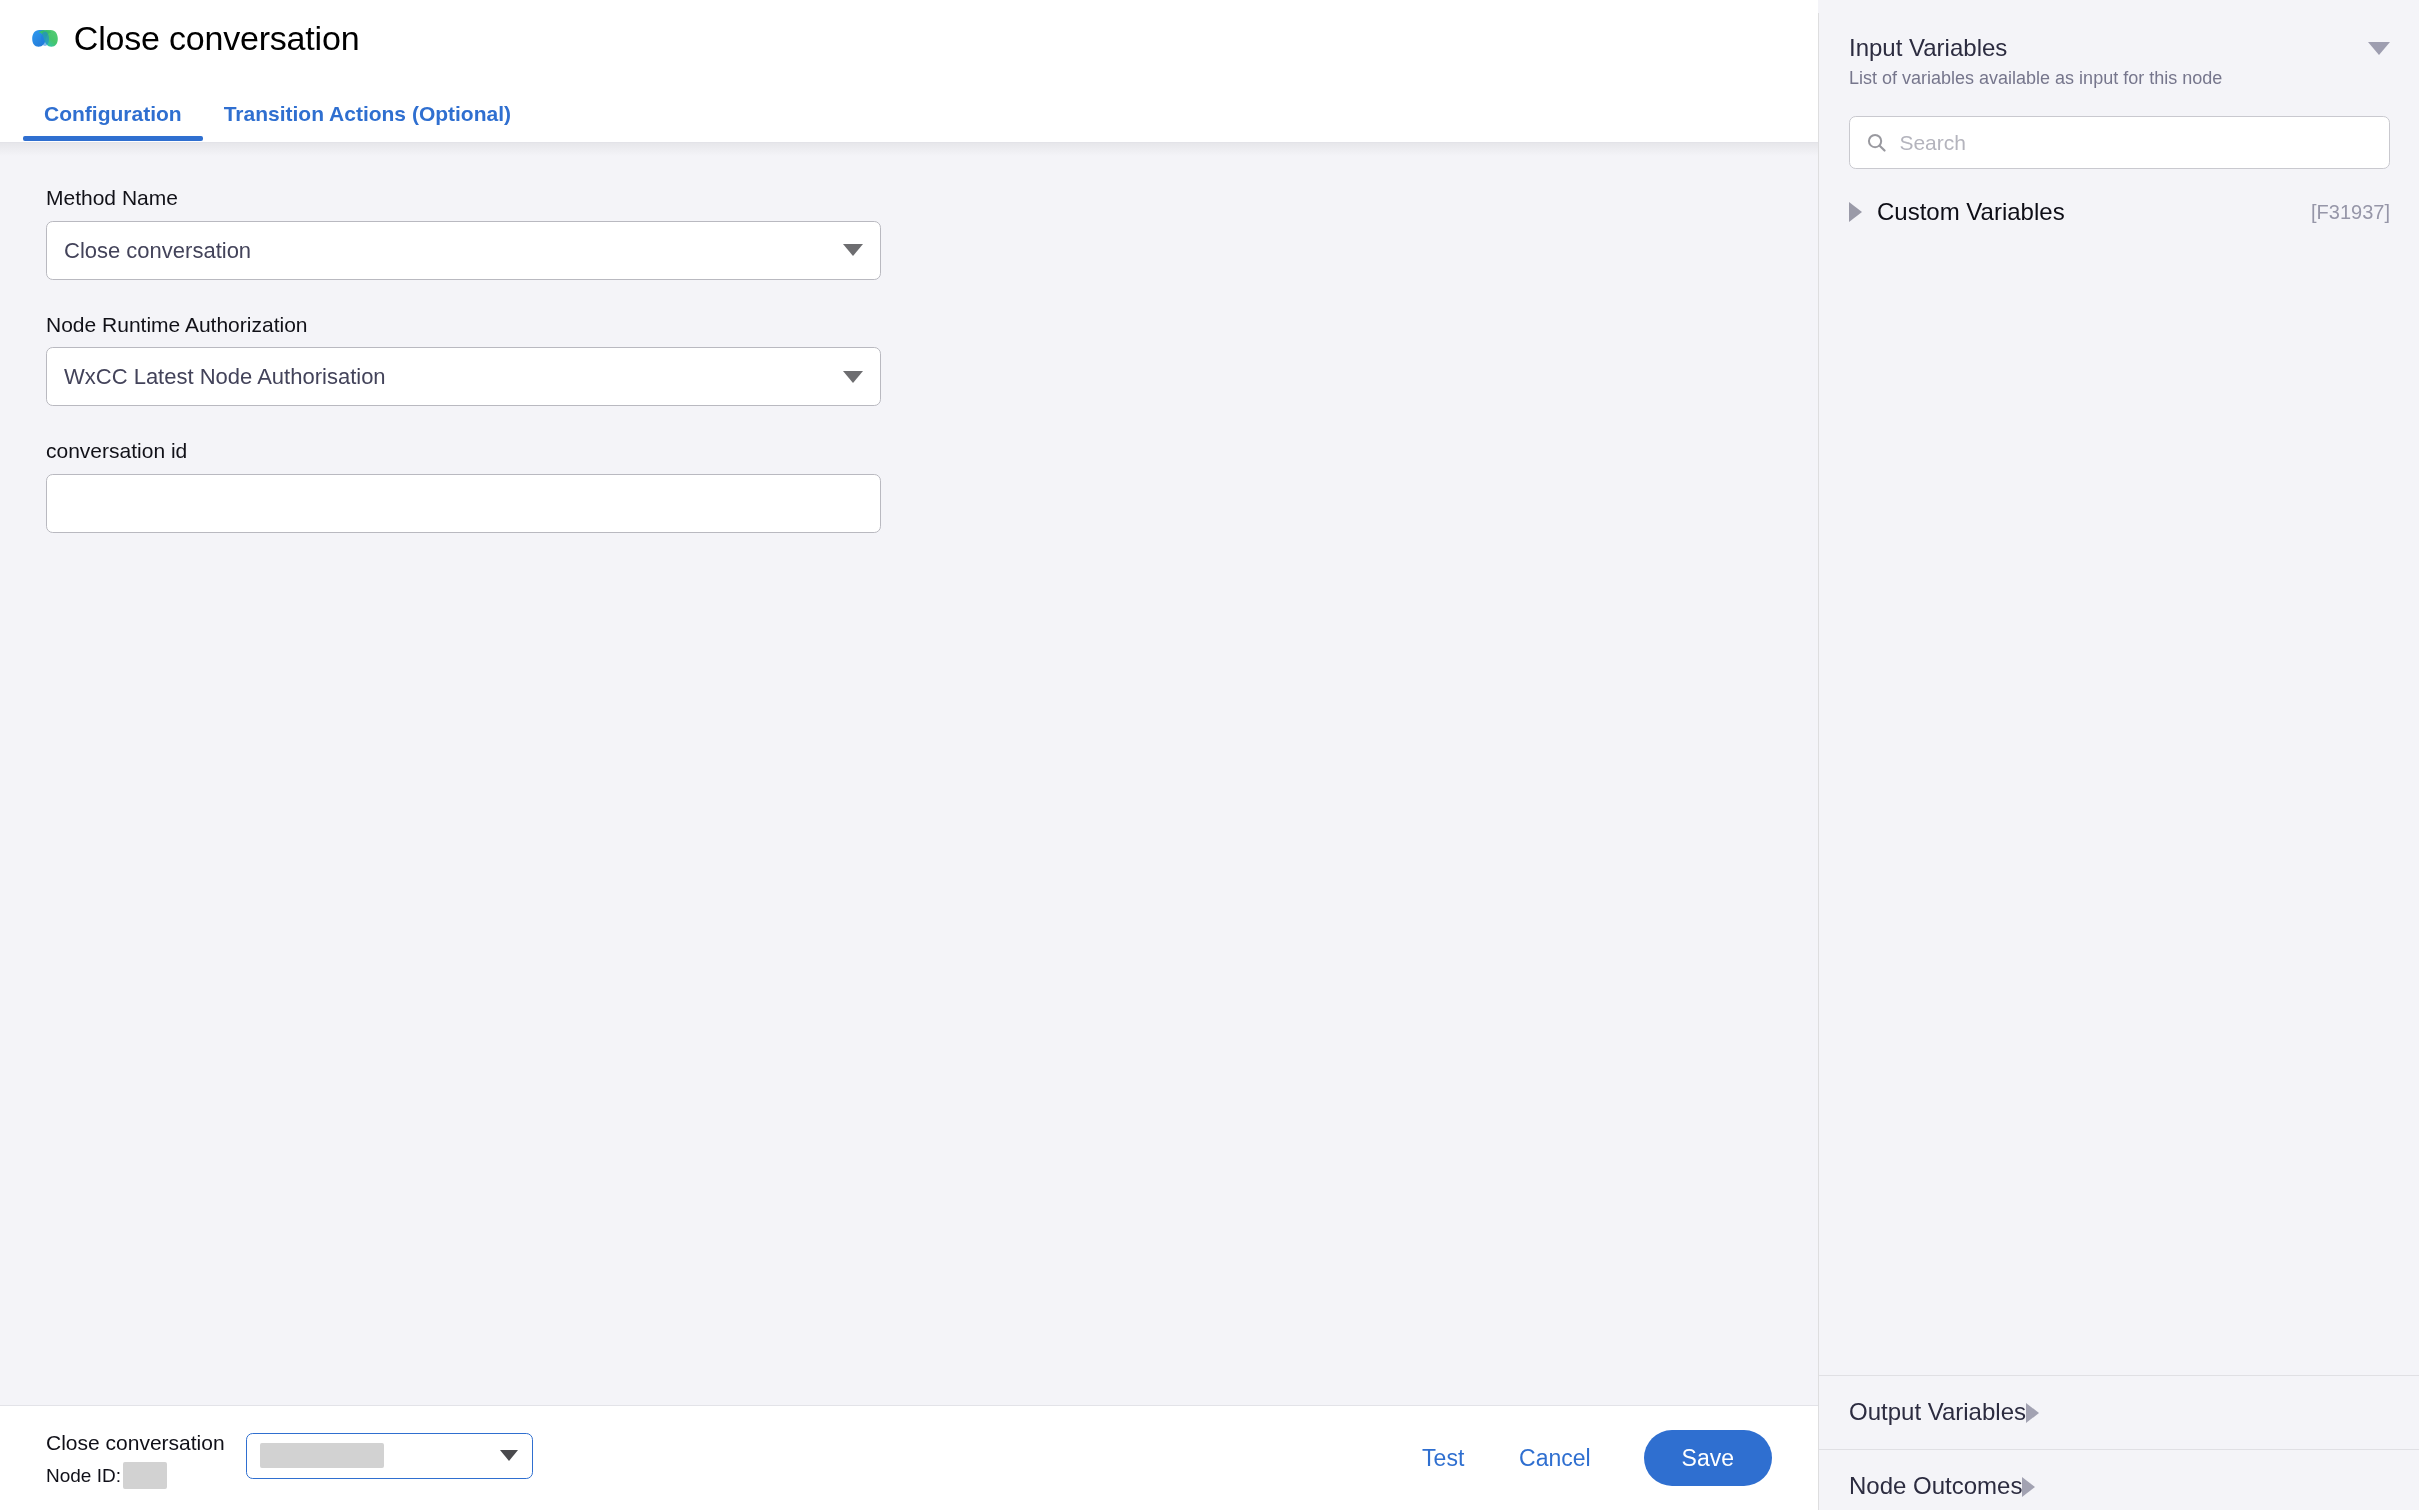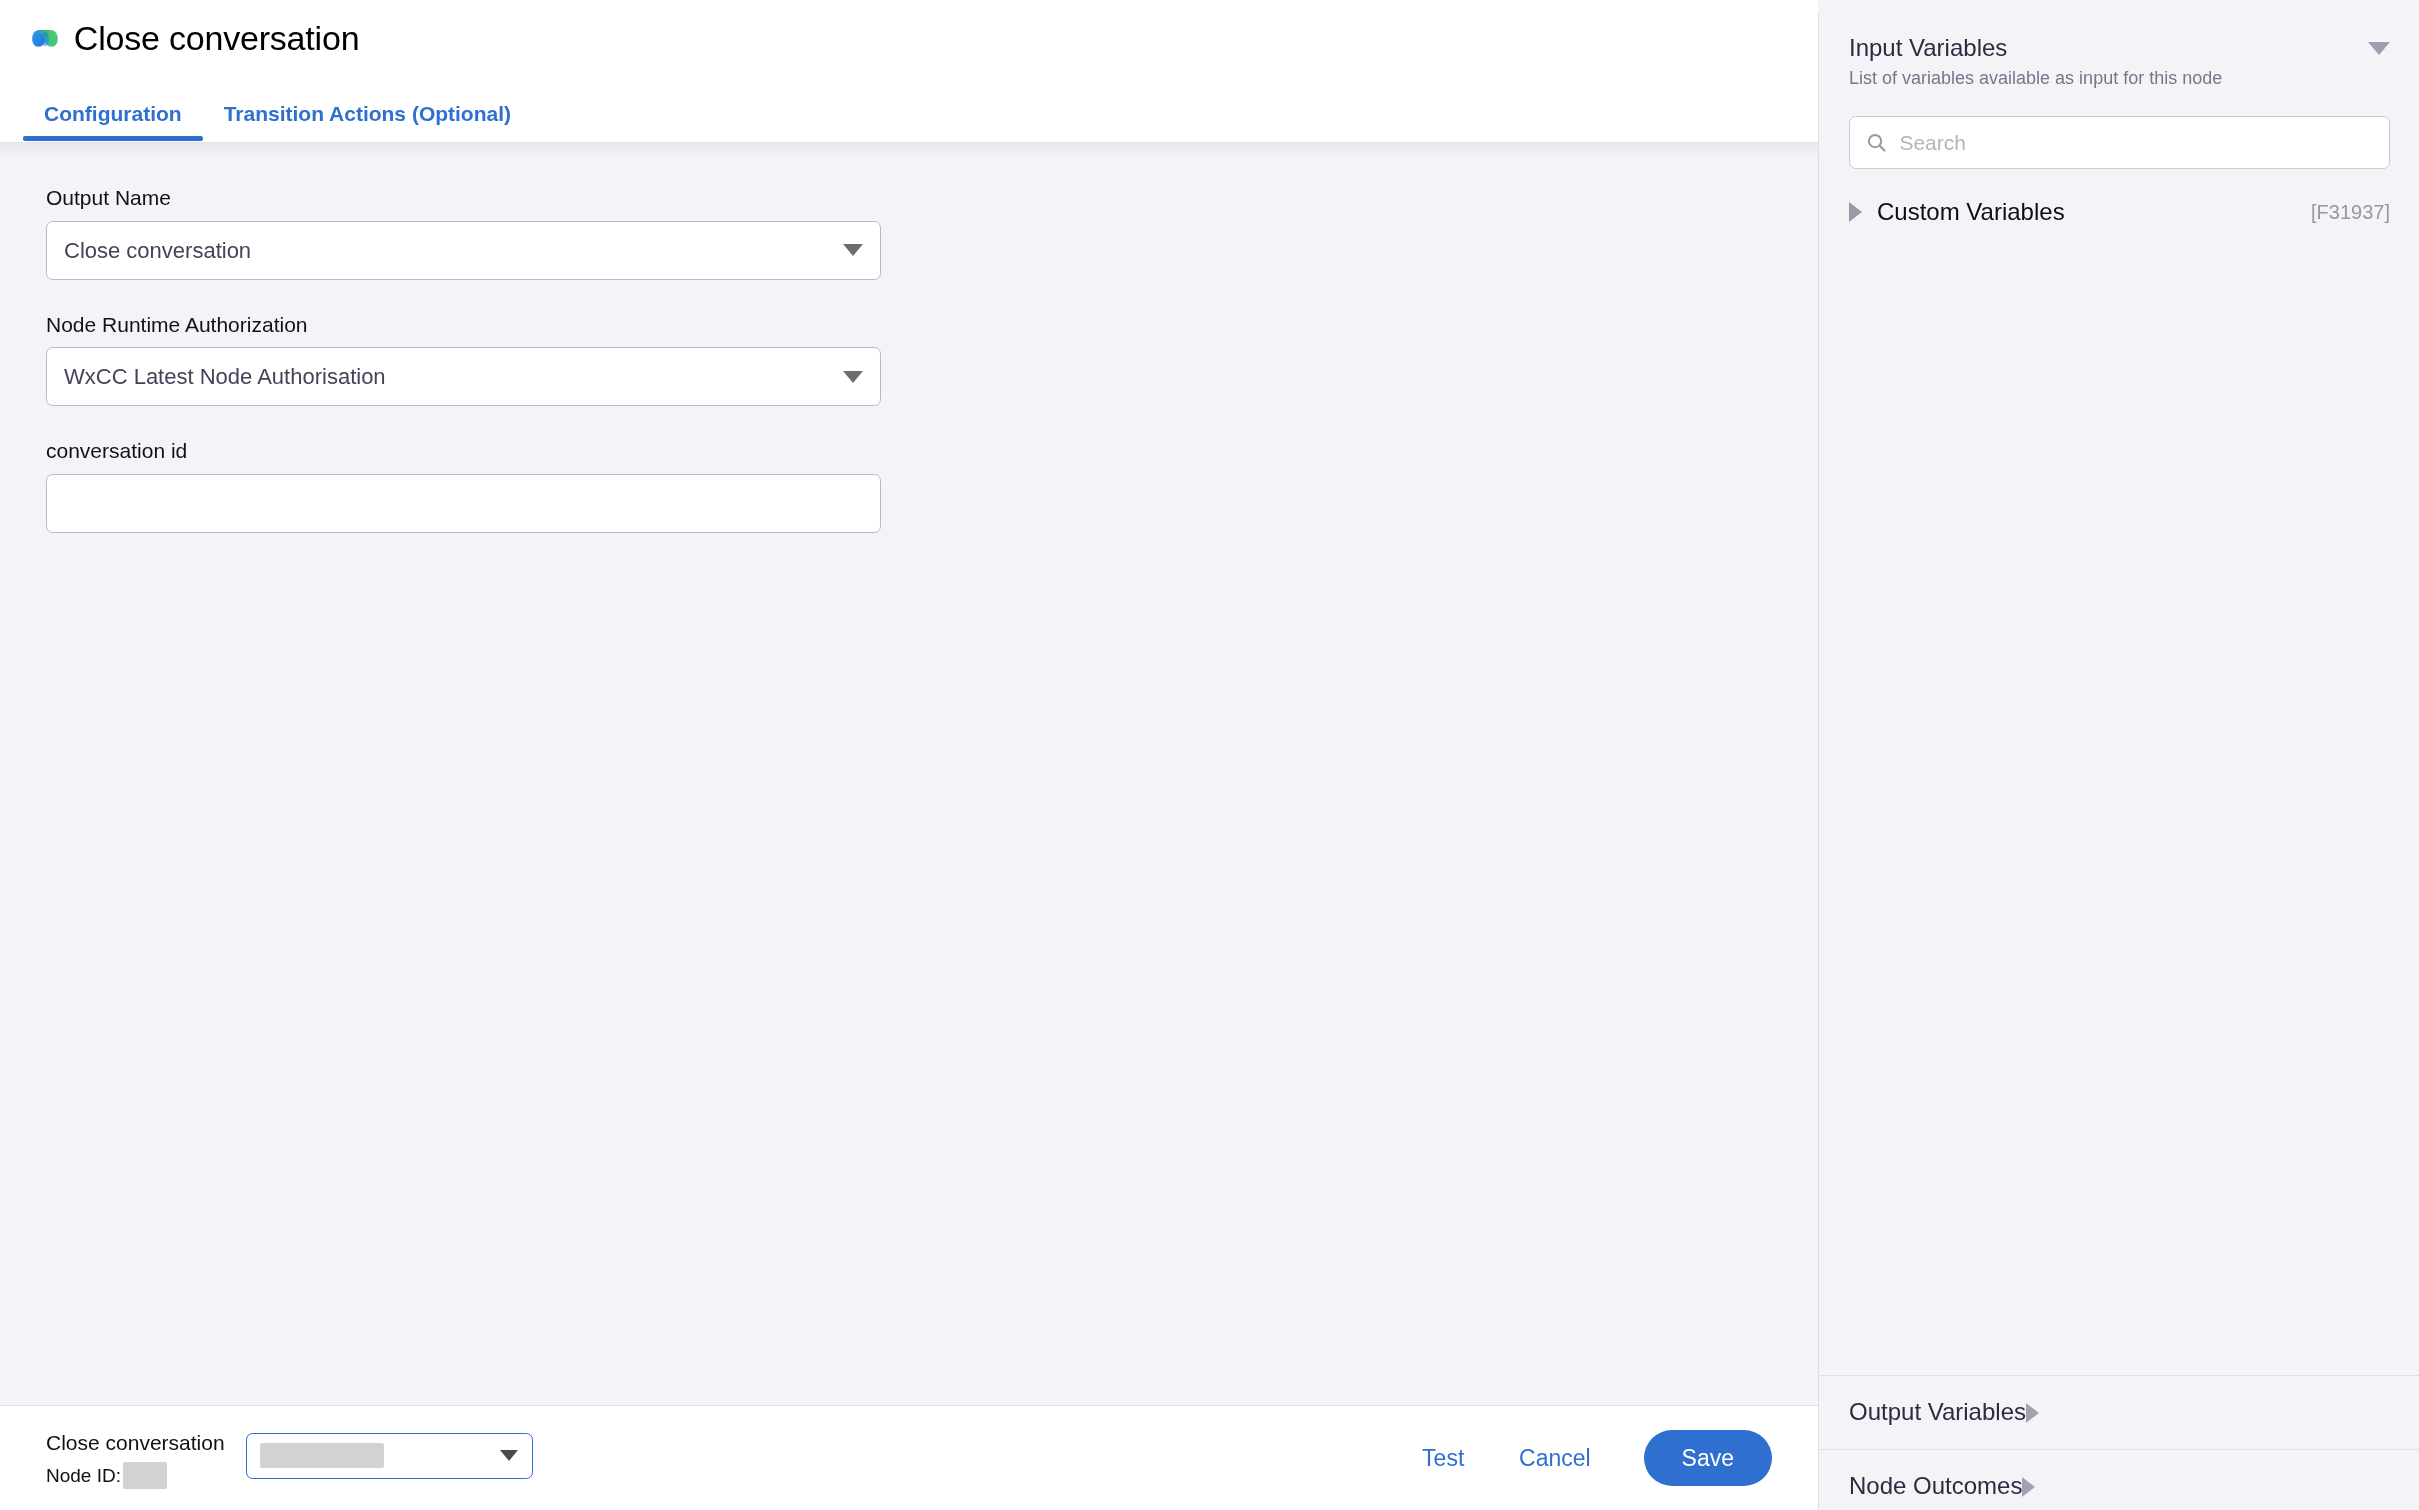--- a/index.html
+++ b/index.html
@@ -439,21 +439,21 @@
 
       <div class="tabs">
         <button class="tab active">Configuration</button>
         <button class="tab">Transition Actions (Optional)</button>
       </div>
     </div>
 
     <div class="form-area">
 
       <div class="field-group">
-        <div class="field-label">Output Name</div>
+        <div class="field-label">Method Name</div>
         <div class="select-box">
           <div class="select-value">Close conversation</div>
           <div class="caret-down"></div>
         </div>
       </div>
 
       <div class="field-group">
         <div class="field-label">Node Runtime Authorization</div>
         <div class="select-box">
           <div class="select-value">WxCC Latest Node Authorisation</div>

